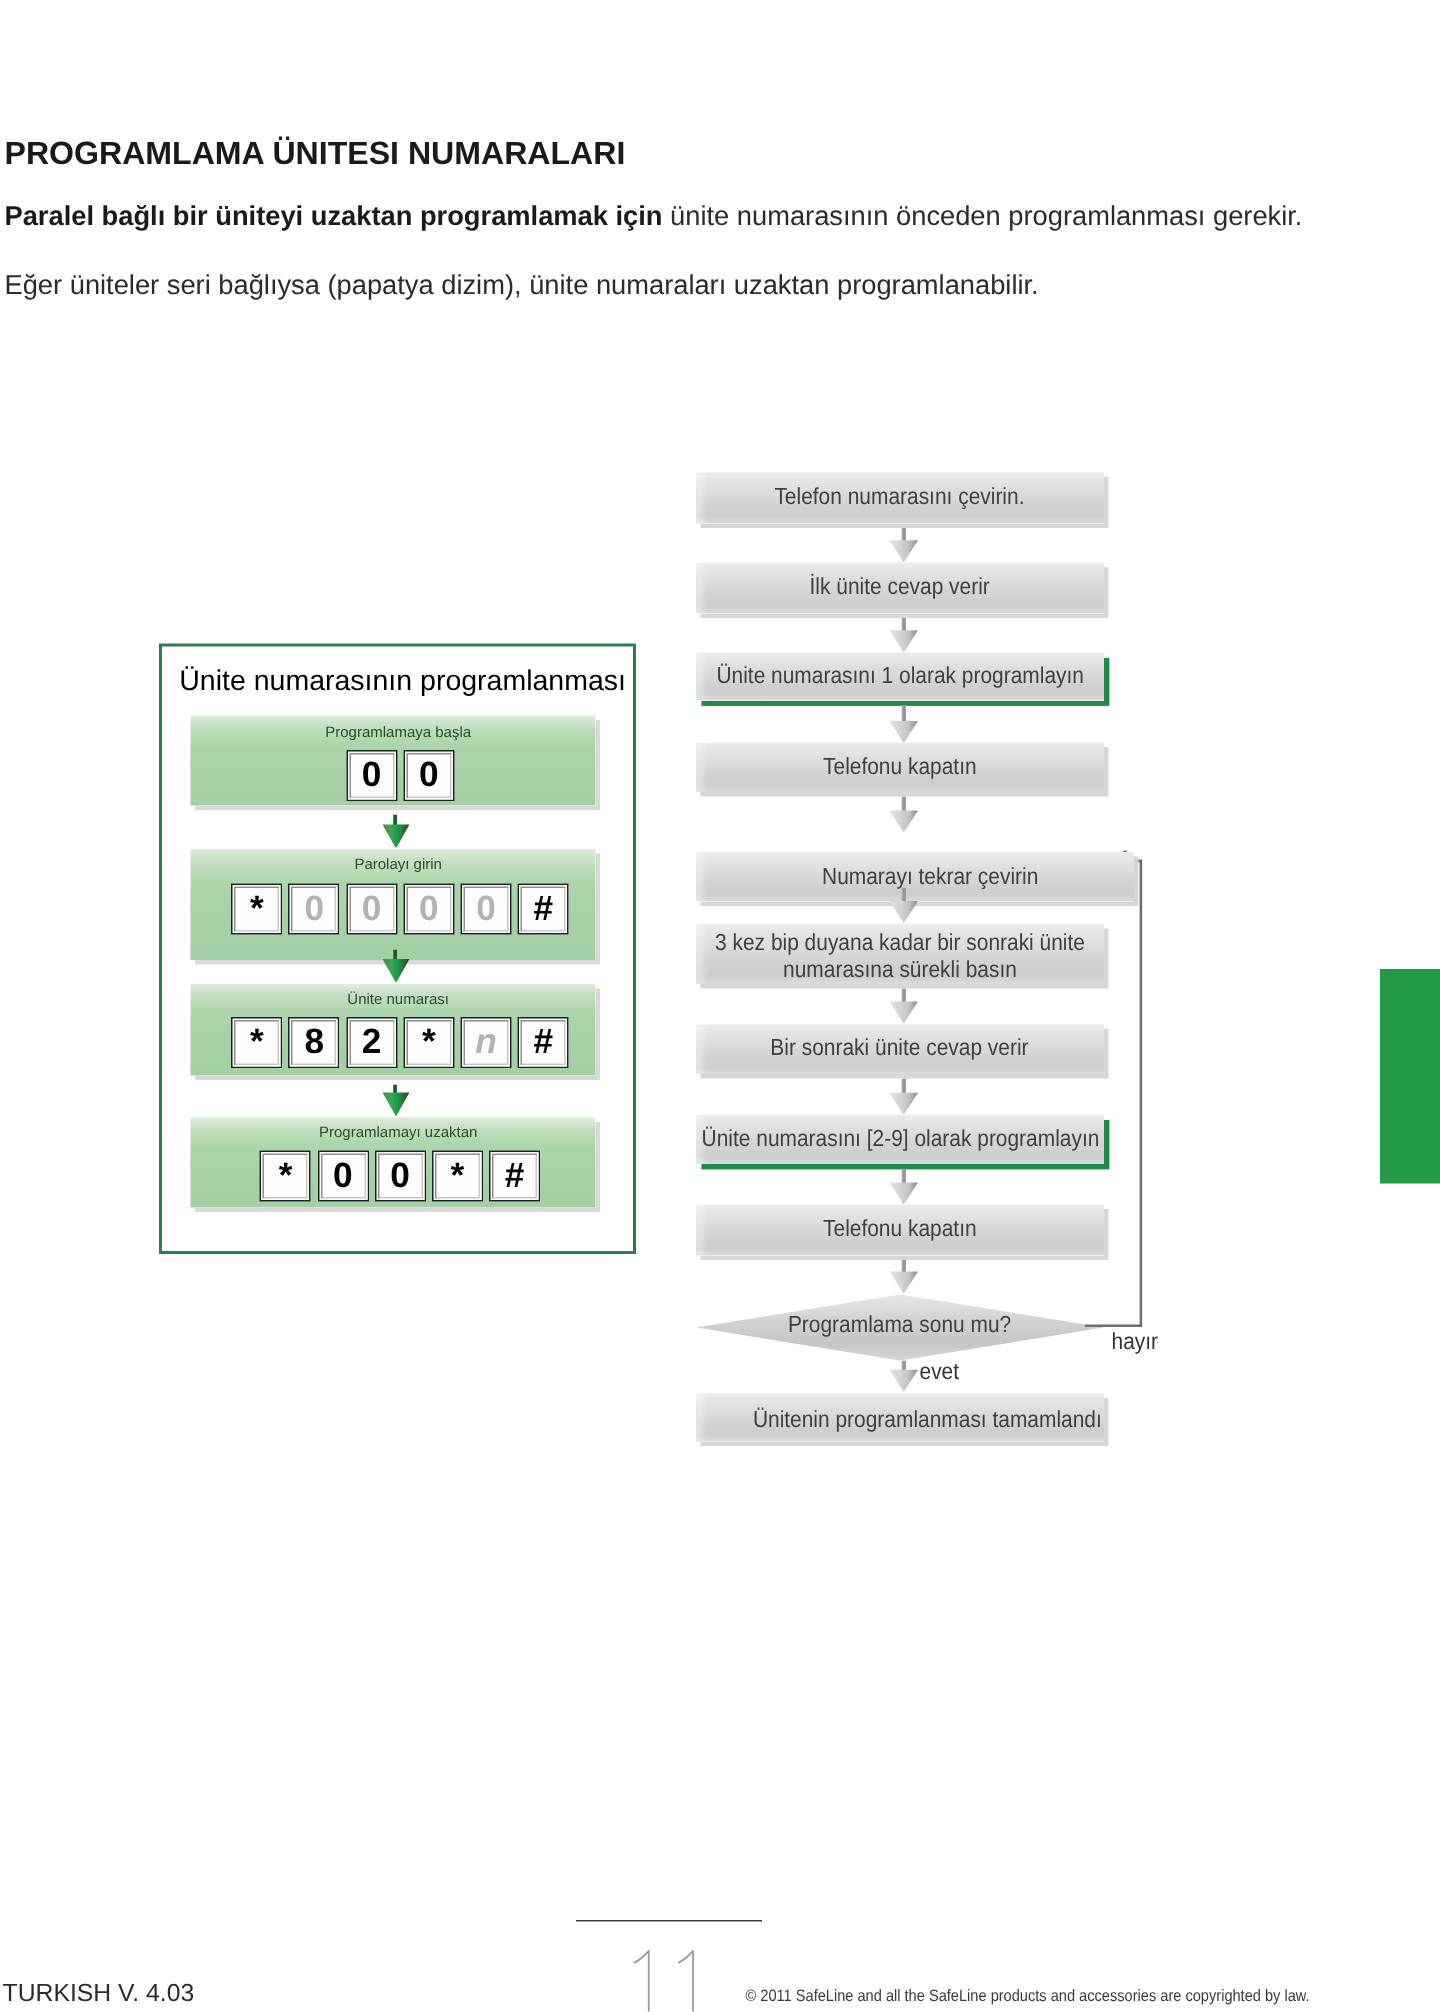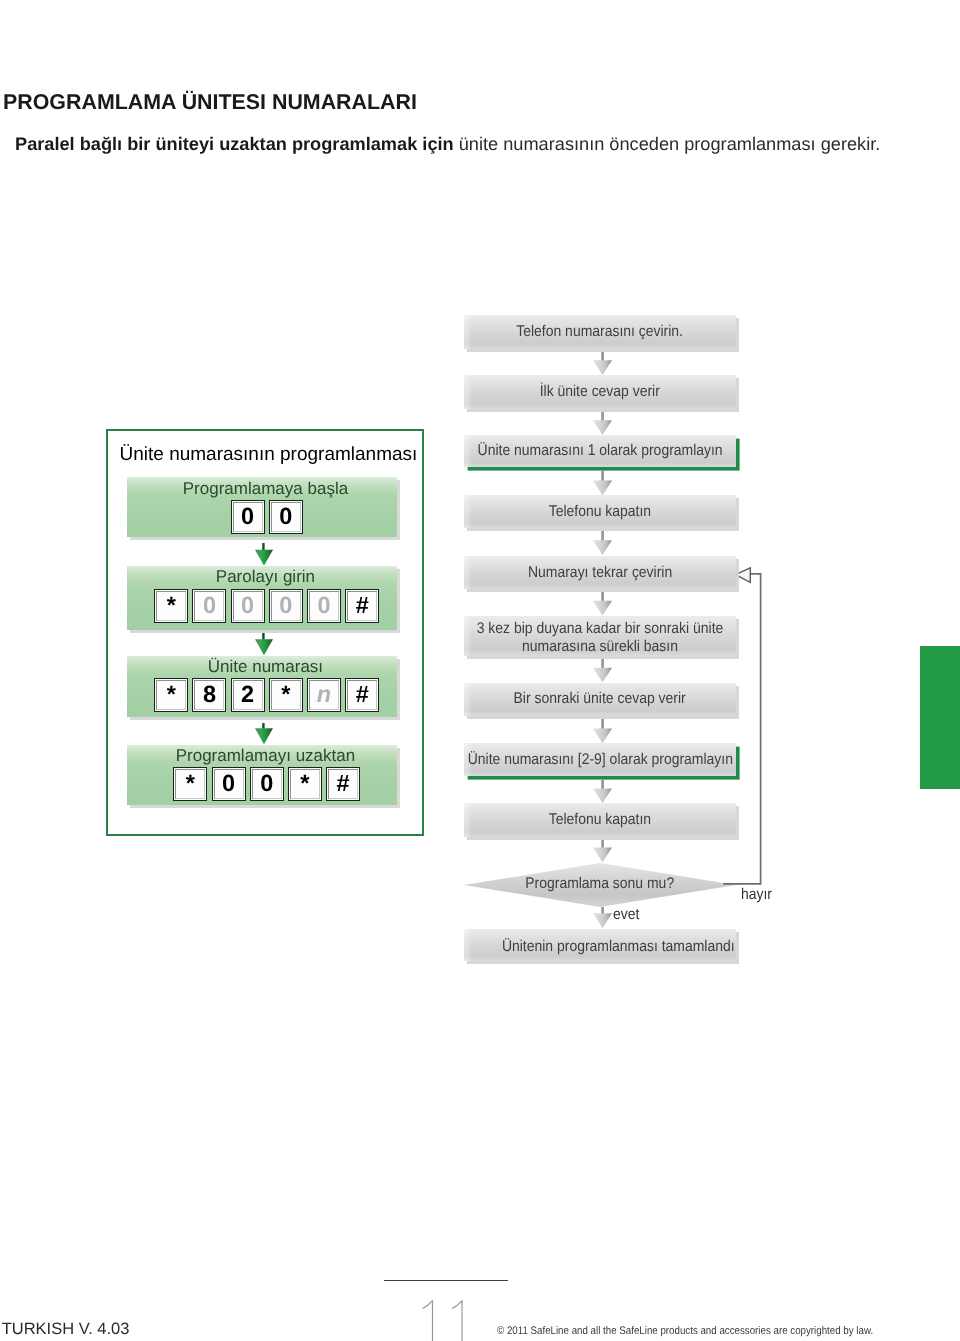--- a/index.html
+++ b/index.html
@@ -7,32 +7,32 @@
   .page{position:absolute;left:0;top:0;width:960px;height:1341px;}
   .abs{position:absolute;}
 
   
   #hdr{left:0;top:0;width:960px;height:30px;}
   #hdr-title{position:absolute;left:720px;top:-2.5px;font-size:25.5px;line-height:28px;color:#3c3c3c;white-space:nowrap;transform:scaleX(0.795);transform-origin:0 50%;}
   #hdr-square{position:absolute;left:852px;top:3.6px;width:19.3px;height:19.3px;background:#239a46;}
 
   
   #doc-title{left:3px;top:91px;font-size:21.4px;line-height:22px;font-weight:bold;color:#1a1a1a;}
-  .para{position:absolute;left:15px;font-size:18.2px;line-height:19px;color:#2b2b2b;}
+  .para{position:absolute;left:3px;font-size:18.2px;line-height:19px;color:#2b2b2b;}
   .para b{font-weight:bold;color:#1a1a1a;}
   #para1{top:135px;}
   #para2{top:180.5px;}
   #para3{top:249.5px;font-size:18.35px;font-weight:bold;color:#1a1a1a;}
 
   
   #lp{left:106px;top:429px;width:318px;height:407px;border:2px solid #2b8048;box-sizing:border-box;}
   #lp-title{position:absolute;left:11.5px;top:12.5px;font-size:19px;line-height:21px;color:#000000;white-space:nowrap;}
 
   .gbox{position:absolute;background:linear-gradient(to bottom,#dcecdb 0%,#c3e0c0 12%,#aed5ac 30%,#a6d1a6 60%,#a2cfa3 100%);box-shadow:3px 3px 0 0 rgba(208,208,208,0.8);}
-  .gbox .glabel{position:absolute;left:7.4px;right:0;top:3px;text-align:center;font-size:17px;line-height:16px;color:#2a4a2e;}
+  .gbox .glabel{position:absolute;left:7.4px;right:0;top:3px;text-align:center;font-size:10px;line-height:16px;color:#2a4a2e;}
   .keys{position:absolute;left:10px;right:0;display:flex;justify-content:center;gap:4.2px;}
   .key{position:relative;width:34px;height:33.5px;background:#fdfdfd;border:1.9px solid #14251a;box-sizing:border-box;display:flex;align-items:center;justify-content:center;font-size:23.5px;font-weight:bold;color:#000;line-height:1;}
   .key::before{content:"";position:absolute;left:0;top:0;right:0;bottom:0;box-shadow:inset 0 0 0 1px #fbfbfb, inset 1px 1px 0 1px #8f8f8f, inset -1px -1px 0 1px #c8c8c8;pointer-events:none;}
   .key span{position:relative;z-index:1;}
   .key.dim{color:#b2b2b2;}
   .key.ital{font-style:italic;font-weight:bold;}
 
   .garrow{position:absolute;width:18px;}
 
   
@@ -64,20 +64,21 @@
 </style>
 </head>
 <body>
 
 <div class="page">
 
 
   <div class="abs" id="doc-title">PROGRAMLAMA ÜNITESI NUMARALARI</div>
 
   <div class="para" id="para1"><b>Paralel bağlı bir üniteyi uzaktan programlamak için </b><span>ünite numarasının önceden programlanması gerekir.</span></div>
+  <div class="para" id="para2">Eğer üniteler seri bağlıysa (papatya dizim), ünite numaraları uzaktan programlanabilir.</div>
 
   <div class="abs" id="lp">
     <div id="lp-title">Ünite numarasının programlanması</div>
     <div id="lp-steps">
         <div class="gbox" style="left: 19px; top: 46.4px; width: 269.5px; height: 59.3px;">
           <div class="glabel" style="top: 3.4px;">Programlamaya başla</div>
           <div class="keys" style="top: 22.8px;">
             <div class="key">
               <span>0</span>
             </div>
@@ -97,21 +98,21 @@
               </linearGradient>
               <linearGradient id="gS0" x1="0" y1="0" x2="1" y2="0">
                 <stop offset="0" stop-color="#2c7a38"></stop>
                 <stop offset="0.5" stop-color="#13502a"></stop>
                 <stop offset="1" stop-color="#2a6b36"></stop>
               </linearGradient>
             </defs>
             <rect x="7.1" y="0" width="2.6" height="7.300000000000017" fill="url(#gS0)"></rect>
             <path d="M0 6.700000000000017 H18 L9 22.700000000000017 Z" fill="url(#gA0)"></path>
           </svg></div>
-        <div class="gbox" style="left: 19px; top: 135px; width: 269.5px; height: 64px;">
+        <div class="gbox" style="left: 19px; top: 135px; width: 269.5px; height: 74px;">
           <div class="glabel" style="top: 3.4px;">Parolayı girin</div>
           <div class="keys" style="top: 23.4px;">
             <div class="key">
               <span>*</span>
             </div>
             <div class="key dim">
               <span>0</span>
             </div>
             <div class="key dim">
               <span>0</span>
@@ -310,21 +311,21 @@
             </linearGradient>
             <linearGradient id="ag3s" x1="0" y1="0" x2="1" y2="0">
               <stop offset="0" stop-color="#b5b5b5"></stop>
               <stop offset="0.55" stop-color="#8d8d8d"></stop>
               <stop offset="1" stop-color="#a8a8a8"></stop>
             </linearGradient>
           </defs>
           <rect x="8.1" y="0" width="2.9" height="10.300000000000022" fill="url(#ag3s)"></rect>
           <path d="M0 9.300000000000022 H19 L9.5 24.100000000000023 Z" fill="url(#ag3)"></path>
         </svg></div>
-      <div class="node" style="top: 556px; height: 33px;">
+      <div class="node" style="top: 568px; height: 33px; padding-left: 20px;">
         <span>Numarayı tekrar çevirin</span>
       </div>
       <div class="farrow" style="left: 592.7px; top: 592px;"><svg width="19" height="23.5" viewBox="0 0 19 23.5">
           <defs>
             <linearGradient id="ag4" x1="0" y1="0" x2="1" y2="0">
               <stop offset="0" stop-color="#e2e2e2"></stop>
               <stop offset="0.42" stop-color="#d2d2d2"></stop>
               <stop offset="0.68" stop-color="#c2c2c2"></stop>
               <stop offset="0.92" stop-color="#989898"></stop>
               <stop offset="1" stop-color="#8a8a8a"></stop>

